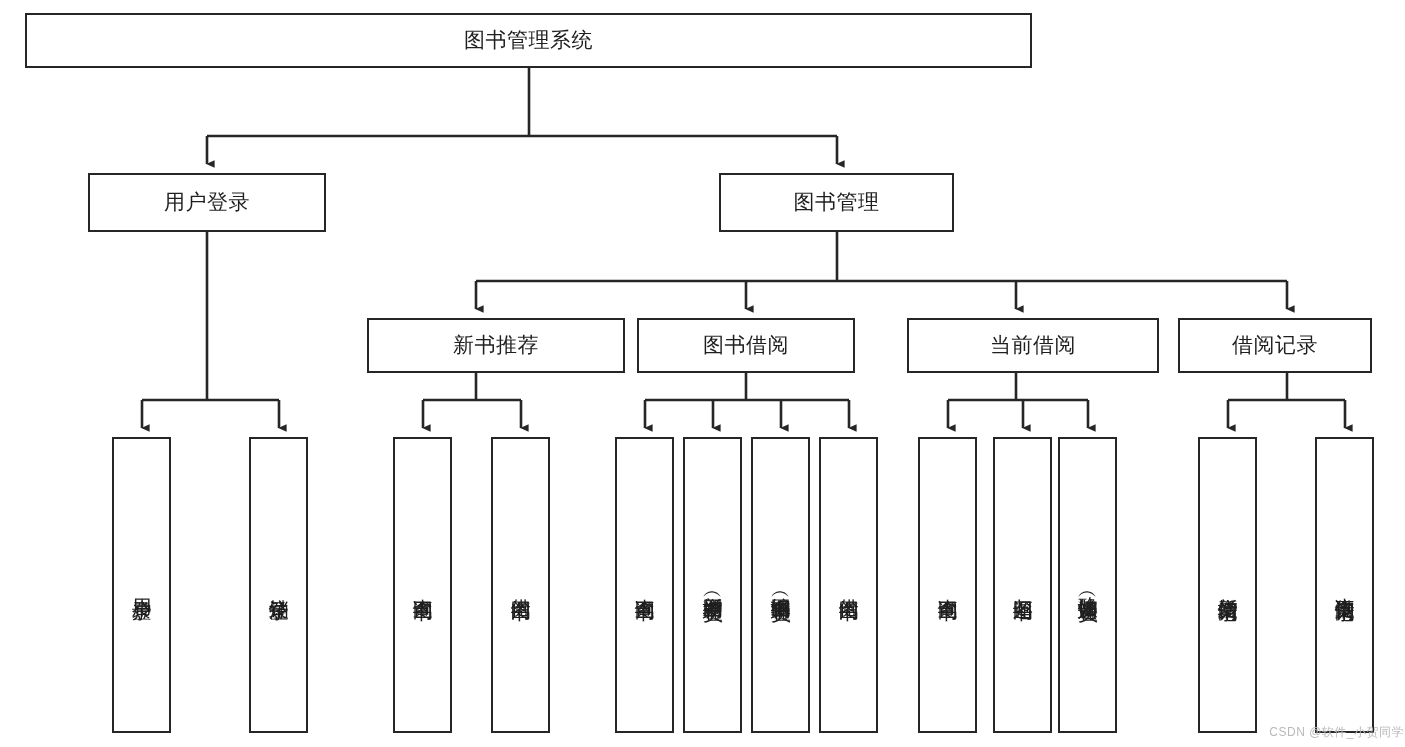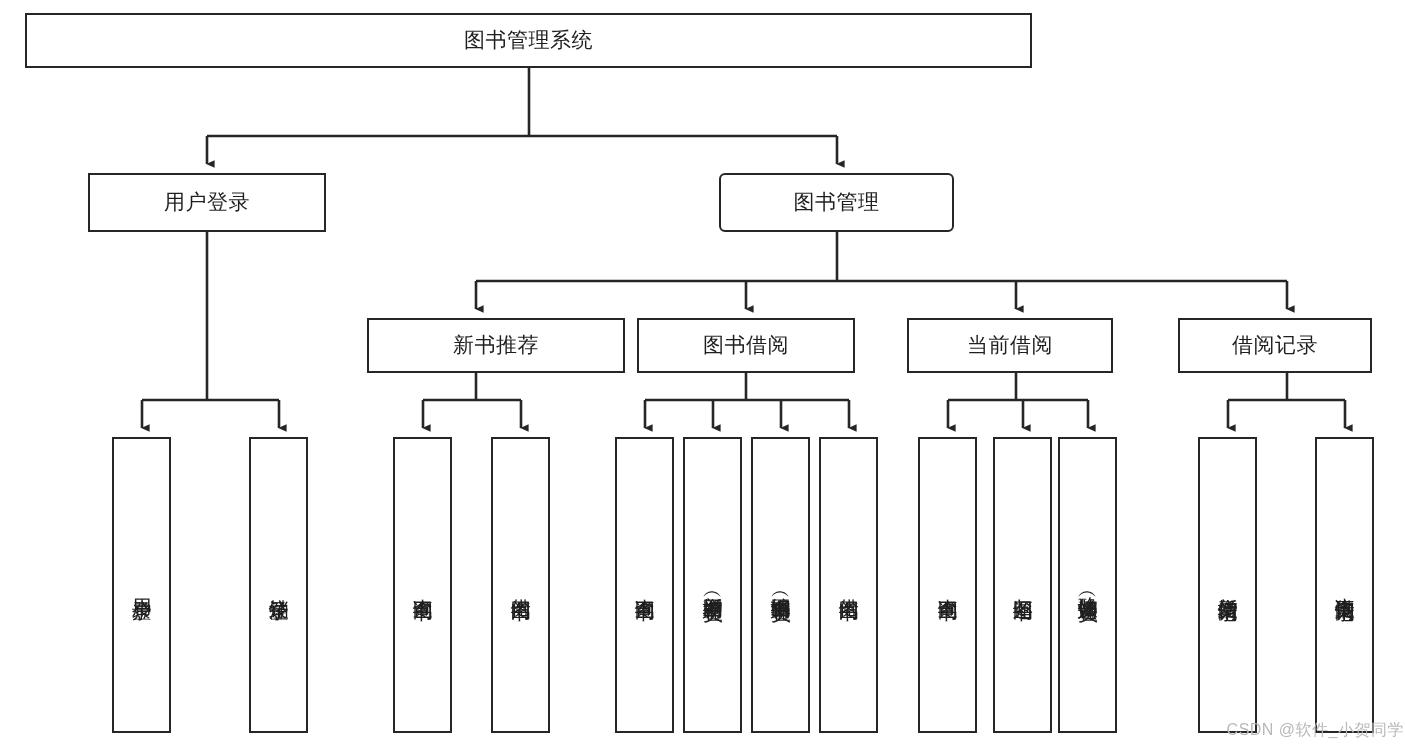--- a/index.html
+++ b/index.html
@@ -50,21 +50,21 @@
     font-size: 20px;
     line-height: 1.38;
     letter-spacing: 1px;
     white-space: normal;
     max-height: 100%;
   }
   #watermark {
     position: absolute;
     right: 8px;
     bottom: 6px;
-    font-size: 16px;
+    font-size: 12px;
     color: #b9b9b9;
     letter-spacing: 0.5px;
     white-space: nowrap;
     pointer-events: none;
   }
 </style>
 </head>
 <body>
 
 <div id="canvas">
@@ -112,30 +112,30 @@
       </g>
   </svg>
 
   <div id="nodes">
       <div class="node" style="left: 18px; top: 13px; width: 1007px; height: 55px;">
         <span class="node-label">图书管理系统</span>
       </div>
       <div class="node" style="left: 81px; top: 173px; width: 238px; height: 59px;">
         <span class="node-label">用户登录</span>
       </div>
-      <div class="node" style="left: 712px; top: 173px; width: 235px; height: 59px; border-radius: 6px;">
+      <div class="node" style="left: 712px; top: 173px; width: 235px; height: 59px;">
         <span class="node-label">图书管理</span>
       </div>
       <div class="node" style="left: 360px; top: 318px; width: 258px; height: 55px;">
         <span class="node-label">新书推荐</span>
       </div>
       <div class="node" style="left: 630px; top: 318px; width: 218px; height: 55px;">
         <span class="node-label">图书借阅</span>
       </div>
-      <div class="node" style="left: 900px; top: 318px; width: 206px; height: 55px;">
+      <div class="node" style="left: 900px; top: 318px; width: 252px; height: 55px;">
         <span class="node-label">当前借阅</span>
       </div>
       <div class="node" style="left: 1171px; top: 318px; width: 194px; height: 55px;">
         <span class="node-label">借阅记录</span>
       </div>
       <div class="node vertical" style="left: 105px; top: 437px; width: 59px; height: 296px;">
         <span class="node-label">用户登录</span>
       </div>
       <div class="node vertical" style="left: 242px; top: 437px; width: 59px; height: 296px;">
         <span class="node-label">注销登录</span>

